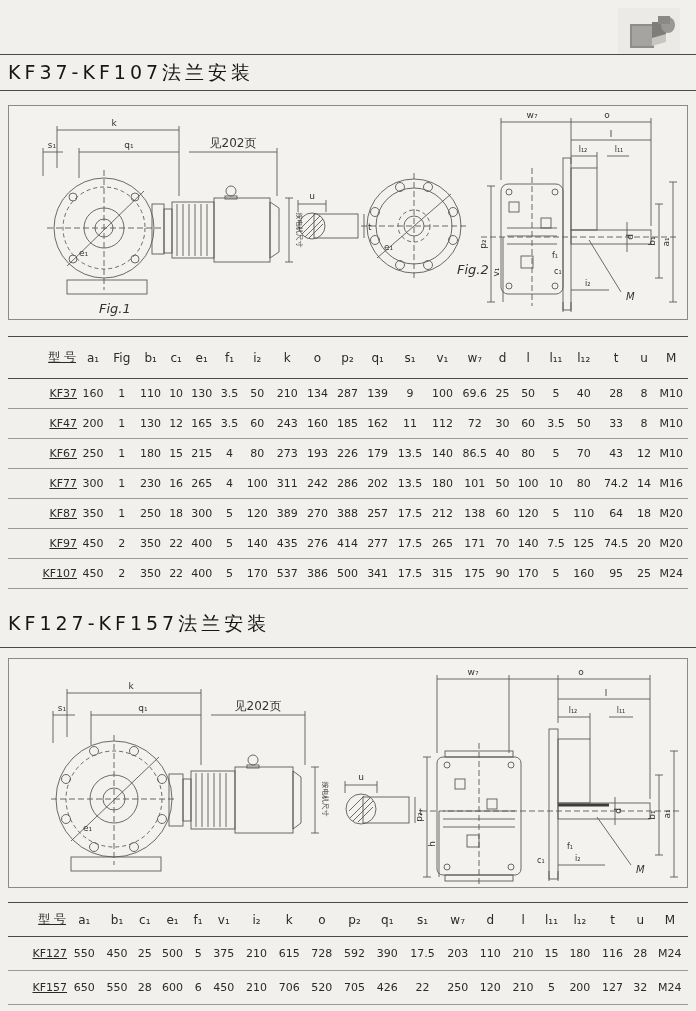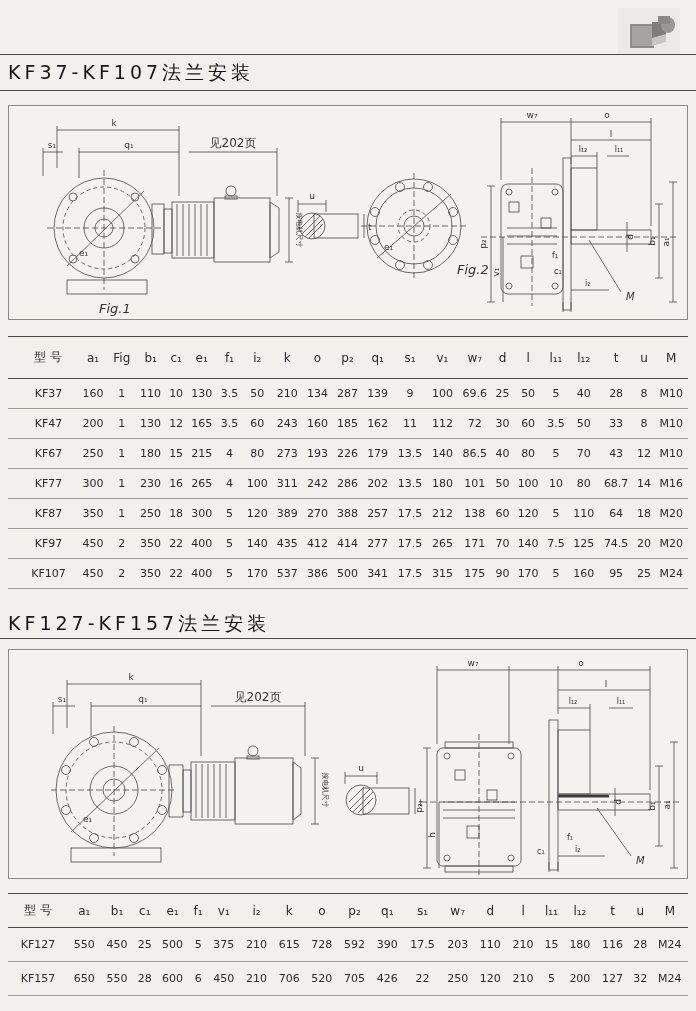--- a/index.html
+++ b/index.html
@@ -16,21 +16,21 @@
   .rule1{margin-top:54px;}
   .rule2{margin-top:2px;}
   .sec-title{
     font-size:19px;
     letter-spacing:4px;
     margin:5px 0 4px 8px;
     font-weight:400;
     color:#161616;
     white-space:nowrap;
   }
-  .title2{margin-top:22px;margin-bottom:1px;}
+  .title2{margin-top:22px;margin-bottom:10px;}
   .draw-box{
     margin:14px 8px 0 8px;
     border:1px solid #8a8a8a;
     background:#f3f2ef;
   }
   .draw-box svg{display:block;}
   table{
     border-collapse:collapse;
     width:680px;
     margin:16px 8px 0 8px;
@@ -46,23 +46,24 @@
     text-align:center;
     white-space:nowrap;
   }
   td{
     border-bottom:1px solid #9a9a9a;
     padding:8px 1px;
     text-align:center;
     white-space:nowrap;
   }
   th:first-child, td:first-child{
-    text-align:center;
+    text-align:right;
     padding-left:12px;
     width:56px;
+    text-decoration:underline;
   }
   .t2{margin-top:14px;}
   .t2 th{padding:8px 2px;}
   .t2 td{padding:10px 1px;margin-left:36px;}
   text{font-family:"DejaVu Sans",sans-serif;}
 </style>
 </head>
 <body>
 
 <svg class="photo" viewBox="0 0 62 46">
@@ -335,21 +336,21 @@
         <td>242</td>
         <td>286</td>
         <td>202</td>
         <td>13.5</td>
         <td>180</td>
         <td>101</td>
         <td>50</td>
         <td>100</td>
         <td>10</td>
         <td>80</td>
-        <td>68.7</td>
+        <td>74.2</td>
         <td>14</td>
         <td>M16</td>
       </tr>
       <tr>
         <td>KF87</td>
         <td>350</td>
         <td>1</td>
         <td>250</td>
         <td>18</td>
         <td>300</td>
@@ -373,21 +374,21 @@
       <tr>
         <td>KF97</td>
         <td>450</td>
         <td>2</td>
         <td>350</td>
         <td>22</td>
         <td>400</td>
         <td>5</td>
         <td>140</td>
         <td>435</td>
-        <td>412</td>
+        <td>276</td>
         <td>414</td>
         <td>277</td>
         <td>17.5</td>
         <td>265</td>
         <td>171</td>
         <td>70</td>
         <td>140</td>
         <td>7.5</td>
         <td>125</td>
         <td>74.5</td>

